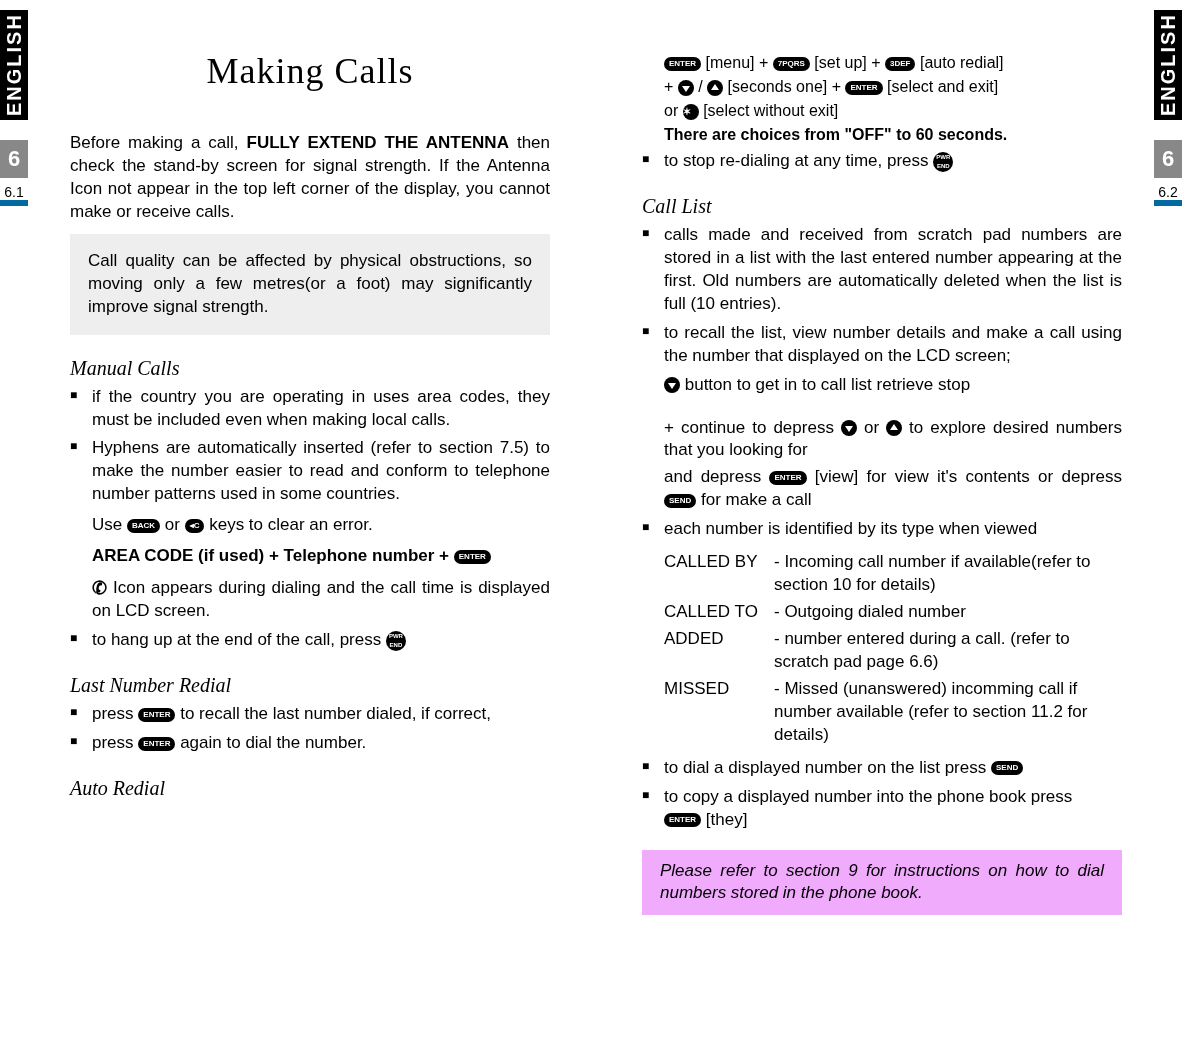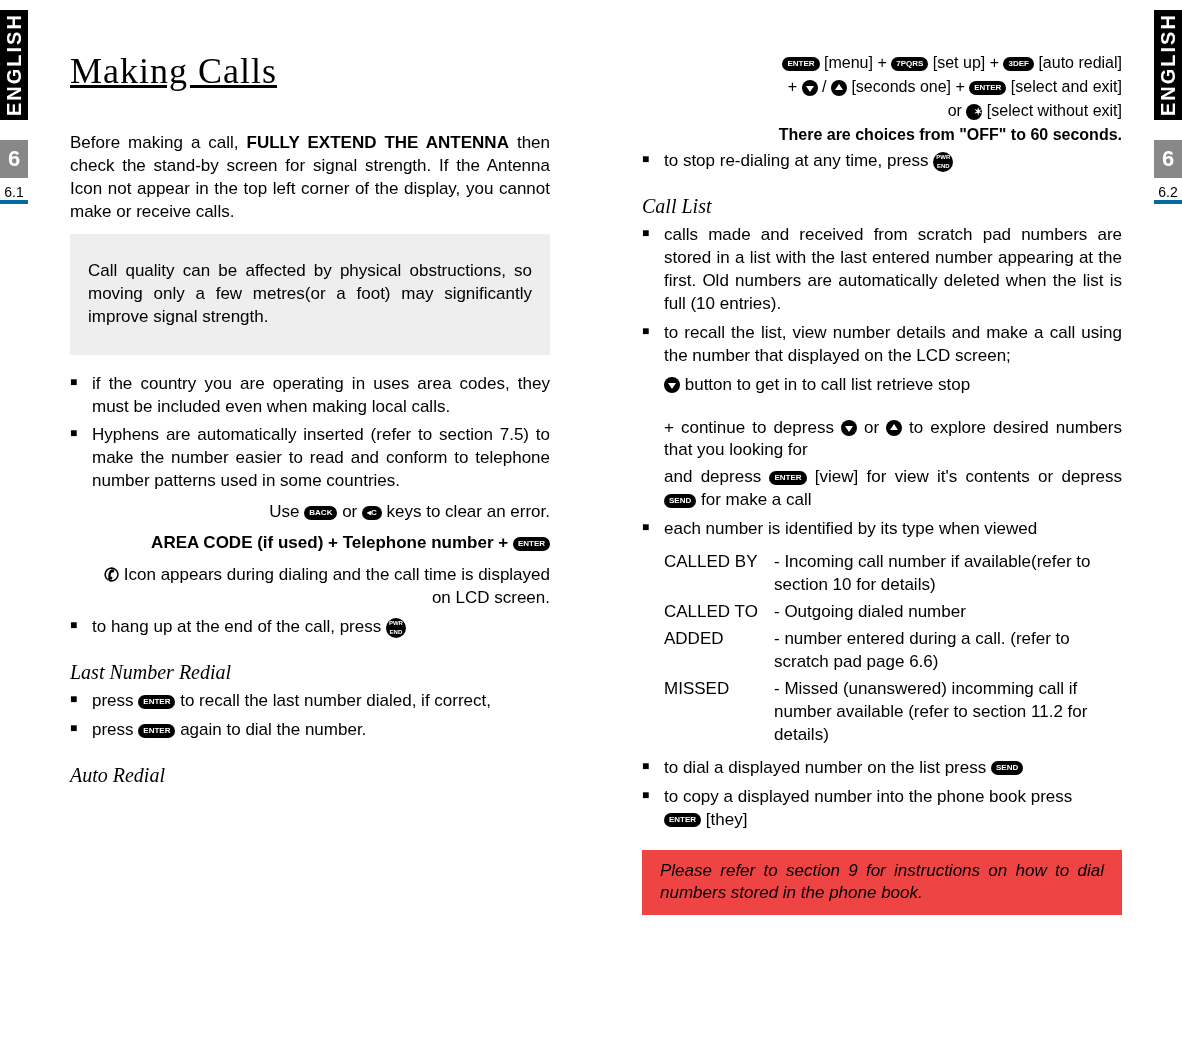--- a/index.html
+++ b/index.html
@@ -40,63 +40,63 @@
   .big-num {
     background: #888;
     color: #fff;
     font-size: 22px;
     font-weight: bold;
     padding: 6px 0;
   }
   .sub-num {
     font-size: 14px;
     padding-top: 6px;
-    border-bottom: 4px solid #0369a1;
+    border-bottom: 6px solid #0369a1;
     margin-bottom: 2px;
   }
   .pages {
     display: flex;
     justify-content: space-between;
     padding: 30px 60px 30px 70px;
     gap: 70px;
   }
   .page {
     width: 480px;
   }
   h1 {
     font-family: Georgia, 'Times New Roman', serif;
     font-weight: normal;
     font-size: 36px;
+    text-align: center;
     margin: 20px 0 40px 0;
     letter-spacing: 1px;
-    text-decoration: underline;
   }
   h2 {
     font-family: Georgia, 'Times New Roman', serif;
     font-weight: normal;
     font-size: 20px;
     font-style: italic;
     margin: 22px 0 6px 0;
   }
   p, li {
     font-size: 17px;
     line-height: 1.35;
     text-align: justify;
   }
   .intro { margin-bottom: 10px; }
   .callout {
     background: #eee;
-    padding: 26px 18px;
+    padding: 16px 18px;
     margin: 8px 0 18px 0;
     font-size: 17px;
     line-height: 1.35;
     text-align: justify;
   }
   .callout-italic {
-    background: #ef4444;
+    background: #f0abfc;
     padding: 10px 18px;
     margin: 18px 0;
     font-style: italic;
     font-size: 17px;
     line-height: 1.35;
     text-align: justify;
   }
   ul { list-style: none; padding-left: 0; }
   ul > li {
     position: relative;
@@ -106,21 +106,20 @@
   ul > li::before {
     content: "■";
     position: absolute;
     left: 0;
     top: 1px;
     font-size: 12px;
   }
   .indent {
     padding-left: 22px;
     margin-bottom: 6px;
-    text-align: right;
   }
   .btn {
     display: inline-block;
     background: #000;
     color: #fff;
     border-radius: 10px;
     font-size: 8px;
     font-weight: bold;
     padding: 3px 5px;
     vertical-align: middle;
@@ -194,20 +193,21 @@
 
   <div class="page">
     <h1>Making Calls</h1>
 
     <p class="intro">
       <span>Before making a call, </span><b>FULLY EXTEND THE ANTENNA</b><span> then check the stand-by screen for signal strength. If the Antenna Icon not appear in the top left corner of the display, you cannot make or receive calls.</span>
     </p>
 
     <div class="callout">Call quality can be affected by physical obstructions, so moving only a few metres(or a foot) may significantly improve signal strength.</div>
 
+    <h2>Manual Calls</h2>
     <ul>
       <li> if the country you are operating in uses area codes, they must be included even when making local calls.</li>
       <li><span> Hyphens are automatically inserted (refer to section 7.5) to make the number easier to read and conform to telephone number patterns used in some countries.</span>
         <div class="indent" style="padding-left:0; margin-top:8px;">
           <span>Use </span>
           <span class="btn">BACK</span>
           <span> or </span>
           <span class="btn">◂C</span>
           <span> keys to clear an error.</span>
         </div>

